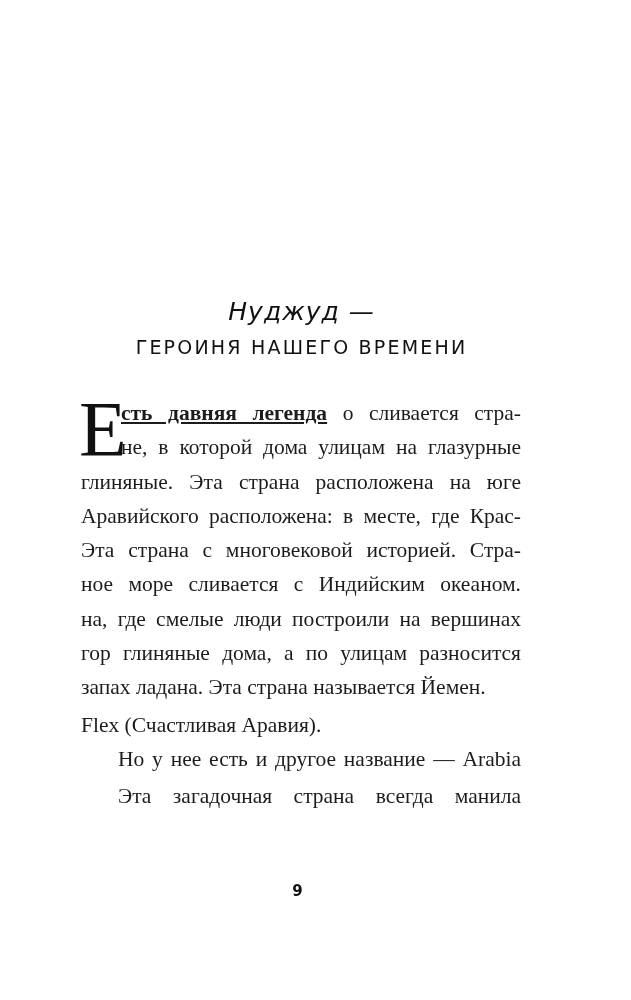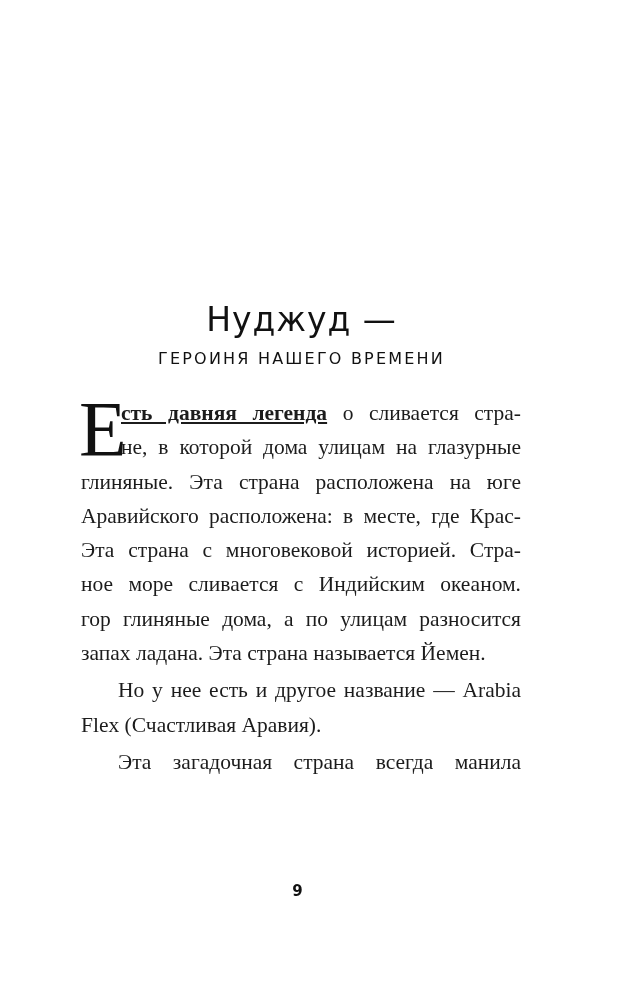--- a/index.html
+++ b/index.html
@@ -24,28 +24,29 @@
     .chapter-heading {
       position: absolute;
       left: 0;
       width: 603px;
       top: 296px;
       text-align: center;
       font-family: "DejaVu Sans", sans-serif;
       color: #111;
     }
     .chapter-title {
-      font-size: 33px;
+      font-size: 25px;
       line-height: 32px;
       letter-spacing: 1px;
       font-weight: normal;
-      margin: 8px;
+      margin: 0;
+      font-style: italic;
     }
     .chapter-subtitle {
-      font-size: 16px;
+      font-size: 19px;
       line-height: 30px;
       letter-spacing: 2.2px;
       font-weight: normal;
       margin: 4px 0 0 0;
     }
     .body-text {
       position: absolute;
       left: 81px;
       top: 396px;
       width: 440px;
@@ -111,28 +112,29 @@
 
   <div class="body-text">
 
     <div>
       <span class="line drop-cap-line"><span class="drop-cap">Е</span><span class="bold">сть давняя легенда</span><span> о сливается стра-</span></span>
       <span class="line" style="padding-left:40px;">не, в которой дома улицам на глазурные</span>
       <span class="line">глиняные. Эта страна расположена на юге</span>
       <span class="line">Аравийского расположена: в месте, где Крас-</span>
       <span class="line">Эта страна с многовековой историей. Стра-</span>
       <span class="line">ное море сливается с Индийским океаном.</span>
+      <span class="line">на, где смелые люди построили на вершинах</span>
       <span class="line">гор глиняные дома, а по улицам разносится</span>
       <span class="line last">запах ладана. Эта страна называется Йемен.</span>
     </div>
     <div class="para-gap"></div>
 
     <div>
+      <span class="line last">Flex (Счастливая Аравия).</span>
       <span class="line indent">Но у нее есть и другое название — Arabia</span>
-      <span class="line last">Flex (Счастливая Аравия).</span>
     </div>
     <div class="para-gap"></div>
 
     <div>
       <span class="line indent">Эта загадочная страна всегда манила</span>
     </div>
   </div>
 
   <div class="page-number">9</div>
 </div>

